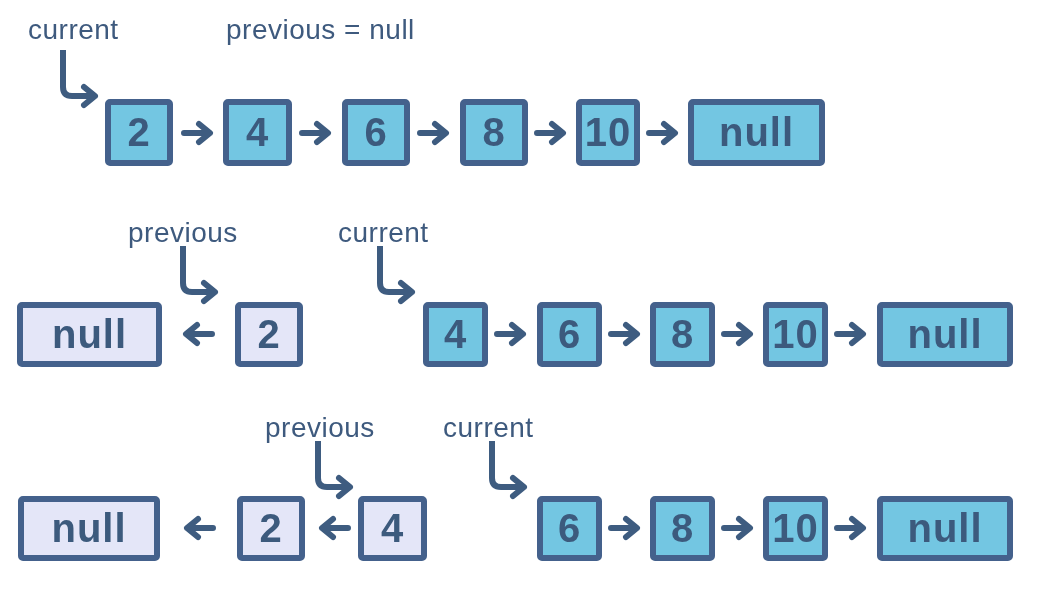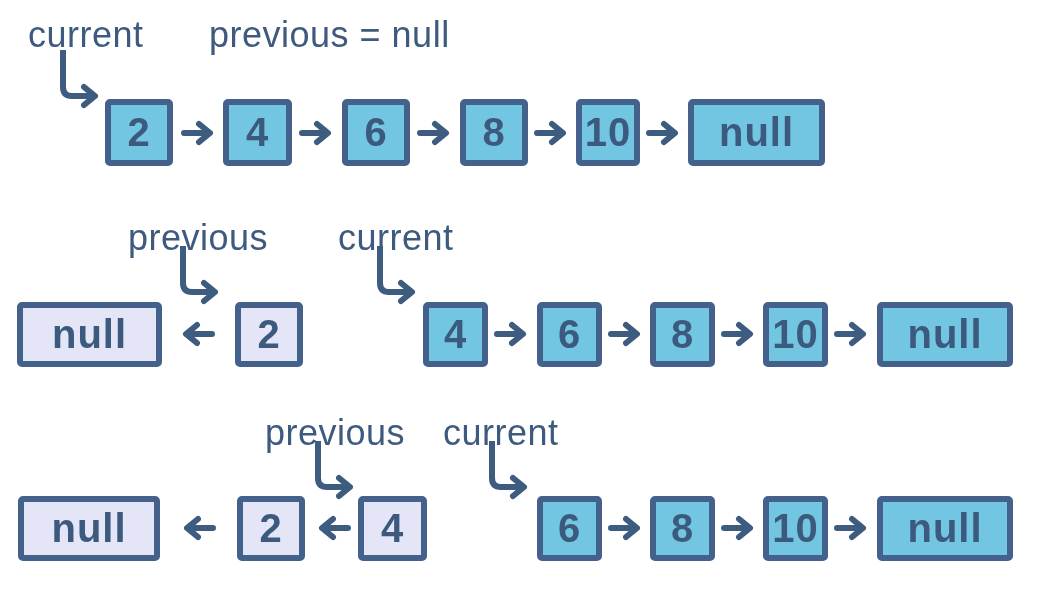--- a/index.html
+++ b/index.html
@@ -10,42 +10,42 @@
     --text:#3c5a7d;
     --arrow:#3e5c80;
     --label-text:#3e5a7e;
   }
   html,body{margin:0;padding:0;background:var(--background);}
   .canvas{
     position:relative;width:1048px;height:597px;background:var(--background);
     font-family:"Liberation Sans","DejaVu Sans",sans-serif;overflow:hidden;
   }
   .lbl{
-    position:absolute;color:var(--label-text);font-size:36px;font-weight:400;
+    position:absolute;color:var(--label-text);font-size:28px;font-weight:400;
     letter-spacing:.5px;white-space:nowrap;line-height:1.1;
   }
   .node{
     position:absolute;box-sizing:border-box;background:var(--node-fill);
     border:6px solid var(--border);border-radius:5px;
     display:flex;align-items:center;justify-content:center;
     color:var(--text);font-weight:700;font-size:40px;letter-spacing:1px;
   }
   .node.visited{background:var(--visited-fill);}
   .arrow{position:absolute;color:var(--arrow);}
   .arrow svg,.pointer svg{display:block;}
   .pointer{position:absolute;color:var(--arrow);}
 </style>
 </head>
 <body>
 
 <div class="canvas">
 
   <section>
     <span class="lbl" style="left:28px;top:15px">current</span>
-    <span class="lbl" style="left:209px;top:15px">previous = null</span>
+    <span class="lbl" style="left:226px;top:15px">previous = null</span>
 
     <span class="pointer" style="left:58px;top:50px">
       <svg width="46" height="60" viewBox="0 0 46 60">
           <path d="M5 0 V37 Q5 46 14 46 H32 M26 37 L37 46 L26 55" fill="none" stroke="currentColor" stroke-width="6" stroke-linecap="round" stroke-linejoin="round"></path>
         </svg>
     </span>
 
     <div class="node" style="left:105px;top:99px;width:68px;height:67px">2</div>
     <span class="arrow" style="left:181px;top:119px">
       <svg width="36" height="28" viewBox="0 0 36 28">

